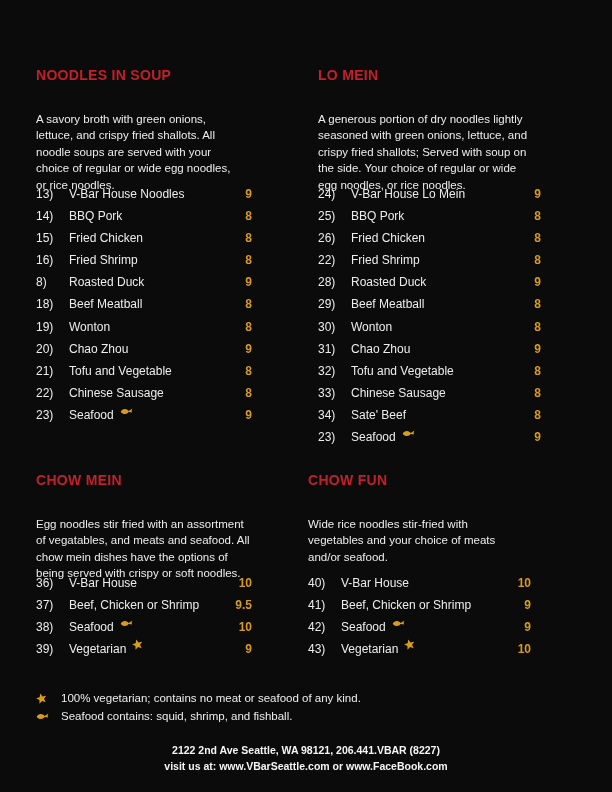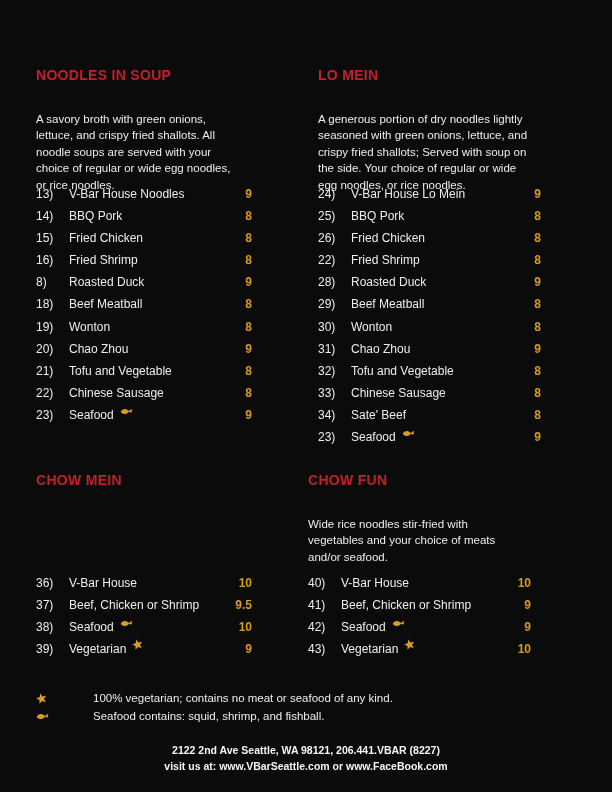--- a/index.html
+++ b/index.html
@@ -52,21 +52,20 @@
   }
   .glyph{display:inline-block;margin-left:6px;position:relative;top:-3px;}
   .glyph svg{display:block;}
   .legend{position:absolute;left:36px;top:692px;}
   .legend-row{
     display:flex;
     align-items:flex-start;
     height:17.6px;
     color:var(--text);
     font-size:11.5px;
-    gap:32px;
   }
   .legend-icon{width:25px;flex:none;padding-top:1px;}
   .legend-icon .glyph{margin-left:0;top:0;}
   .footer{
     position:absolute;left:0;right:0;top:743px;
     text-align:center;
     color:#f5f5f5;
     font-size:10.5px;
     font-weight:700;
     line-height:15.5px;
@@ -213,20 +212,24 @@
           <span class="item-name">Seafood<span class="glyph"><svg width="13" height="9" viewBox="0 0 14 9">
                 <path d="M0.8,4.8 C1.8,2.5 4.2,1.4 6.4,2 C7.8,2.4 8.9,3.2 9.4,4 L13.4,1.3 C12.6,2.8 12.4,4.3 12.9,5.6 L9.2,5.1 C8.4,6.7 6.2,7.7 4,7.1 C2.4,6.7 1.2,5.8 0.8,4.8 Z" fill="#d79b1e"></path>
               </svg></span></span>
           <span class="item-price">9</span>
         </div>
       </div>
   </div>
 
   <div class="section section-bottom" style="left:36px;top:472px;width:216px">
     <div class="section-title">CHOW MEIN</div>
+    <div class="section-desc">Egg noodles stir fried with an assortment
+of vegatables, and meats and seafood. All
+chow mein dishes have the options of
+being served with crispy or soft noodles.</div>
     <div class="item-list">
         <div class="item-row">
           <span class="item-num">36)</span>
           <span class="item-name">V-Bar House</span>
           <span class="item-price">10</span>
         </div>
         <div class="item-row">
           <span class="item-num">37)</span>
           <span class="item-name">Beef, Chicken or Shrimp</span>
           <span class="item-price">9.5</span>

